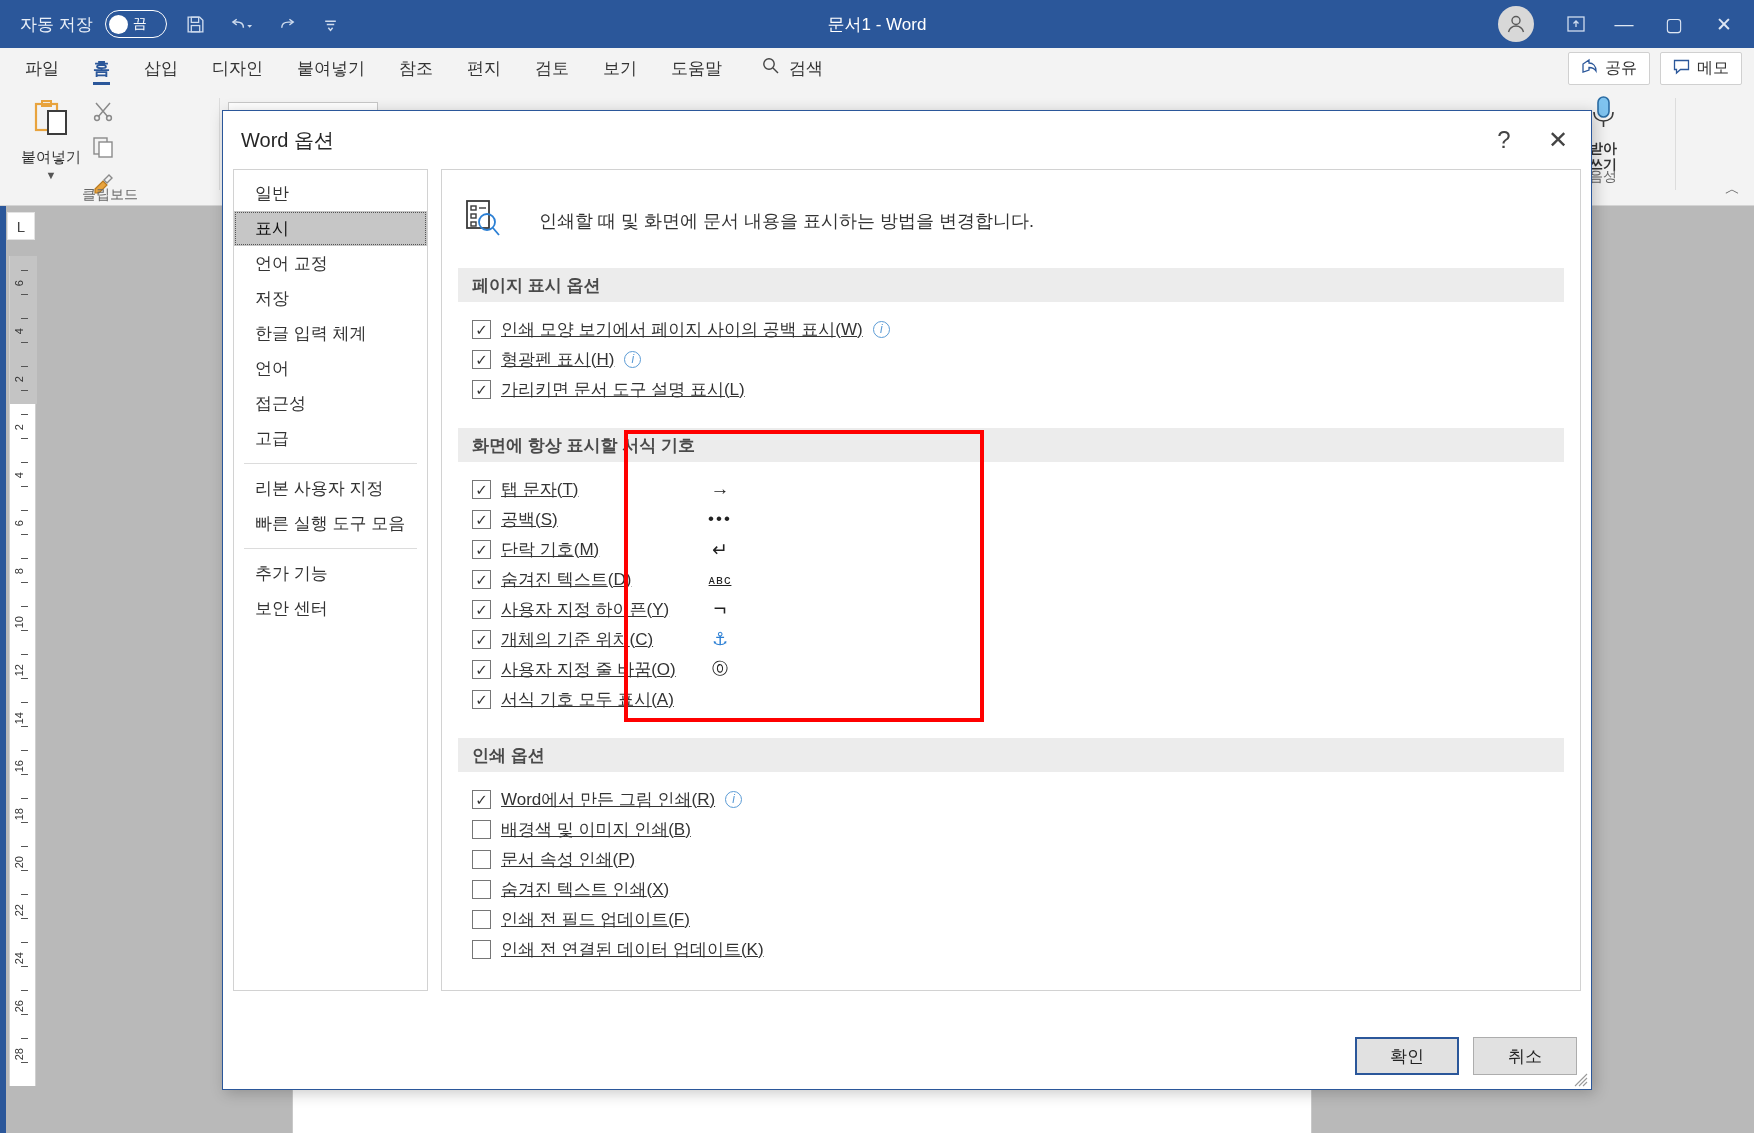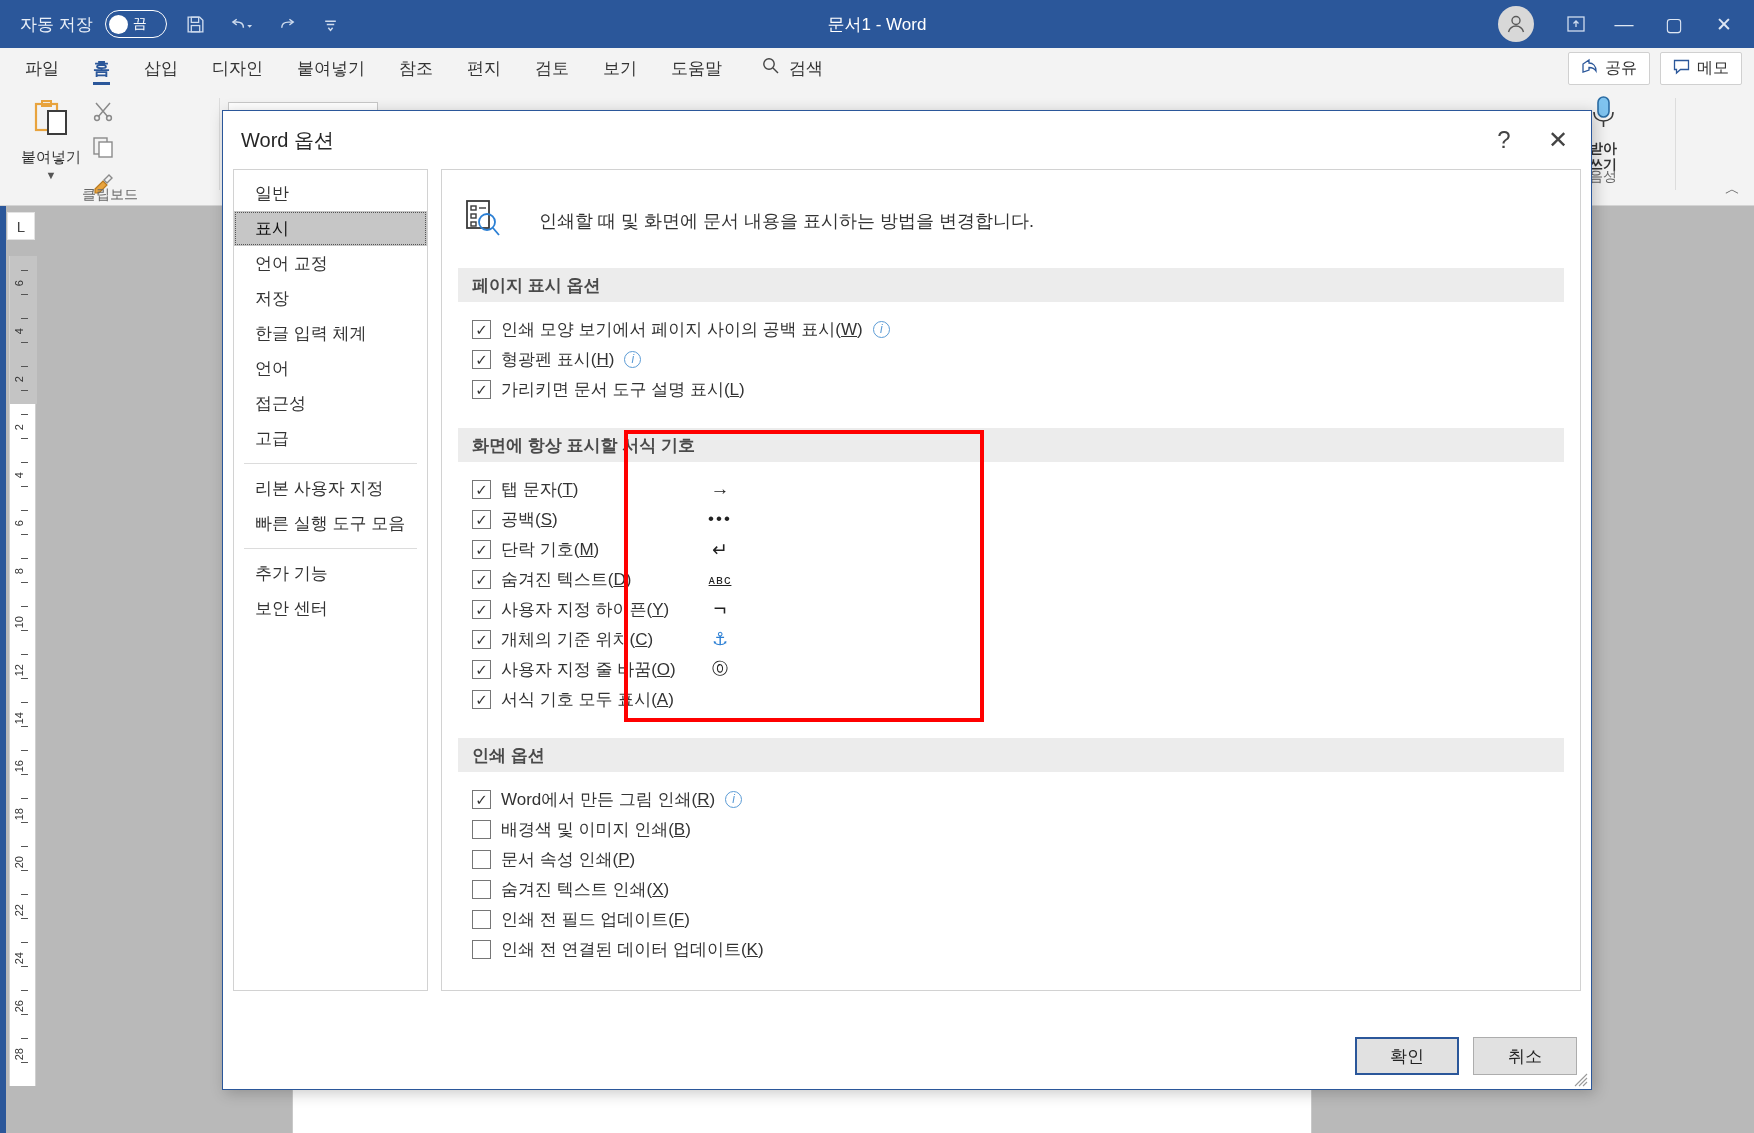--- a/index.html
+++ b/index.html
@@ -165,21 +165,21 @@
   .opt-list { padding: 12px 0 0 30px; }
   .opt {
     display: flex; align-items: center; height: 30px; gap: 10px;
     font-size: 17px; color: #333;
   }
   .cb {
     width: 19px; height: 19px; border: 1px solid #767676; background: #fff;
     display: inline-flex; align-items: center; justify-content: center;
     font-size: 15px; color: #333; line-height: 1; flex: none;
   }
-  .opt .lbl { white-space: nowrap; }
+  .opt .lbl { white-space: nowrap; text-decoration: underline; }
   .opt u { text-decoration: underline; }
   .info-i {
     width: 17px; height: 17px; border-radius: 50%; border: 1px solid #5b9bd5;
     color: #5b9bd5; font-size: 12px; display: inline-flex;
     align-items: center; justify-content: center; font-style: italic; flex: none;
   }
   .marksym {
     position: absolute; left: 228px; font-size: 19px; color: #222;
     width: 40px; text-align: center;
   }

